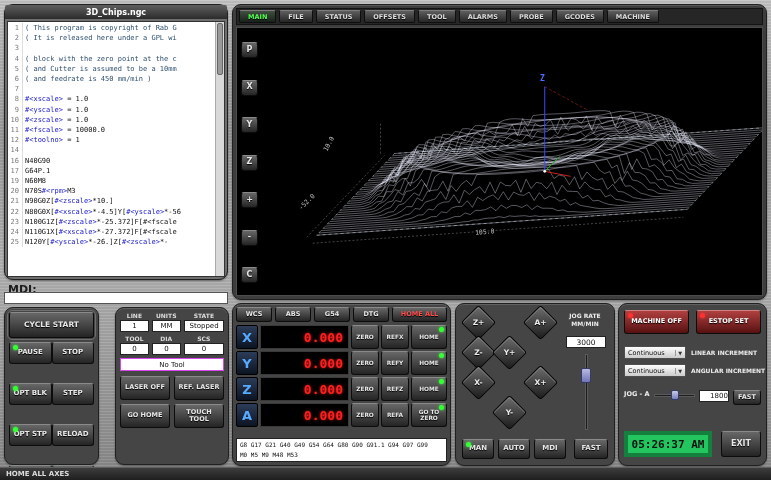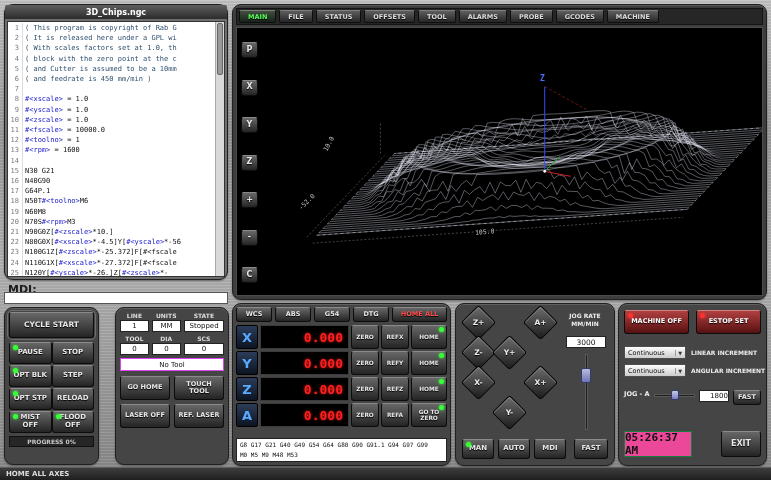--- a/index.html
+++ b/index.html
@@ -57,21 +57,21 @@
   .vbtn{width:17px;height:16px;font-size:8px;}
   .lab{position:absolute;z-index:1;color:#b9b9b9;font-family:"DejaVu Sans Mono",monospace;font-size:6.5px;}
   .lab.zax{color:#4d6dff;font-size:8px;font-weight:bold;left:303px;top:46px;}
   .lab.dt{left:84px;top:112px;transform:rotate(-62deg);}
   .lab.dl{left:60px;top:170px;transform:rotate(-44deg);}
   .lab.db{left:238px;top:200px;transform:rotate(-4deg);}
 
   
   .ops{left:4px;top:307px;width:95px;height:158px;padding:4px;}
   .cycle{height:26px;margin-bottom:4px;font-size:7.5px;outline:1px solid #6e6e6e;outline-offset:1px;}
-  .oprow{display:flex;margin-bottom:1px;}
+  .oprow{display:flex;margin-bottom:19px;}
   .oprow .btn{flex:1;height:22px;padding:0 2px;white-space:normal;}
   .progress{margin-top:3px;height:11px;background:#262626;border:1px solid #101010;color:#c8c8c8;
     font-size:6px;font-weight:bold;display:flex;align-items:center;justify-content:center;}
 
   
   .info{left:115px;top:307px;width:114px;height:158px;padding:4px;}
   .hdr3{display:flex;gap:3px;margin-bottom:1px;}
   .hdr3 span{flex:1;color:#ddd;font-size:6px;font-weight:bold;text-align:center;}
   .hdr3 span:last-child{flex:1.4;}
   .val3{display:flex;gap:3px;margin-bottom:3px;}
@@ -138,57 +138,54 @@
   .inclabel{color:#eee;font-size:6px;font-weight:bold;white-space:nowrap;}
   .jogarow{position:absolute;left:5px;right:5px;top:86px;display:flex;align-items:flex-start;gap:4px;}
   .jogalabel{color:#eee;font-size:6.5px;font-weight:bold;white-space:nowrap;}
   .hslider{flex:1;height:10px;position:relative;}
   .htrack{position:absolute;left:0;right:0;top:4px;height:3px;background:#1d1d1d;border:1px solid #5a5a5a;}
   .hthumb{position:absolute;left:42%;top:0;width:8px;height:10px;border-radius:2px;
     background:linear-gradient(#c6cae6,#7a7fc0);border:1px solid #343a6a;}
   .jogaval{width:30px;height:12px;flex:none;background:#fff;border:1px solid #222;color:#111;
     font-size:7px;display:flex;align-items:center;justify-content:center;padding-left:10px;}
   .fast2{width:28px;height:15px;flex:none;font-size:6.5px;}
-  .clock{position:absolute;left:5px;bottom:8px;width:68px;height:26px;background:#ec4899;border:1px solid #15803d;
+  .clock{position:absolute;left:5px;bottom:8px;width:88px;height:26px;background:#22c55e;border:4px solid #15803d;
     color:#111;font-family:"DejaVu Sans Mono",monospace;font-size:11px;font-weight:bold;
     display:flex;align-items:center;justify-content:center;}
   .exitbtn{position:absolute;right:5px;bottom:8px;width:40px;height:26px;font-size:8px;}
 
   
   .statusbar{position:absolute;left:0;right:0;bottom:0;height:13px;z-index:3;
     background:linear-gradient(#3d3d3d,#1f1f1f);border-top:1px solid #5f5f5f;color:#ddd;
     font-size:7px;font-weight:bold;display:flex;align-items:center;padding-left:6px;}
 </style>
 </head>
 <body>
 
 <div id="app">
 
   <section class="panel editor">
     <div class="editor-title">3D_Chips.ngc</div>
     <div class="editor-body">
       <div id="gcode-lines">
           <div class="gline"><span class="gnum">1</span><span class="gcode"><span class="c-comment">( This program is copyright of Rab G</span></span></div>
           <div class="gline"><span class="gnum">2</span><span class="gcode"><span class="c-comment">( It is released here under a GPL wi</span></span></div>
-          <div class="gline"><span class="gnum">3</span><span class="gcode"><span class="c-comment">( With scales factors set at 1.0, th</span></span></div>
+          <div class="gline"><span class="gnum">3</span></div>
           <div class="gline"><span class="gnum">4</span><span class="gcode"><span class="c-comment">( block with the zero point at the c</span></span></div>
           <div class="gline"><span class="gnum">5</span><span class="gcode"><span class="c-comment">( and Cutter is assumed to be a 10mm</span></span></div>
           <div class="gline"><span class="gnum">6</span><span class="gcode"><span class="c-comment">( and feedrate is 450 mm/min )</span></span></div>
           <div class="gline"><span class="gnum">7</span><span class="gcode"></span></div>
           <div class="gline"><span class="gnum">8</span><span class="gcode"><span class="c-var">#&lt;xscale&gt;</span> = 1.0</span></div>
           <div class="gline"><span class="gnum">9</span><span class="gcode"><span class="c-var">#&lt;yscale&gt;</span> = 1.0</span></div>
           <div class="gline"><span class="gnum">10</span><span class="gcode"><span class="c-var">#&lt;zscale&gt;</span> = 1.0</span></div>
           <div class="gline"><span class="gnum">11</span><span class="gcode"><span class="c-var">#&lt;fscale&gt;</span> = 10000.0</span></div>
           <div class="gline"><span class="gnum">12</span><span class="gcode"><span class="c-var">#&lt;toolno&gt;</span> = 1</span></div>
-          <div class="gline"><span class="gnum">13</span><span class="gcode"><span class="c-var">#&lt;rpm&gt;</span> = 1600</span></div>
           <div class="gline"><span class="gnum">14</span><span class="gcode"></span></div>
-          <div class="gline"><span class="gnum">15</span><span class="gcode">N30 G21</span></div>
           <div class="gline"><span class="gnum">16</span><span class="gcode">N40G90</span></div>
           <div class="gline"><span class="gnum">17</span><span class="gcode">G64P.1</span></div>
-          <div class="gline"><span class="gnum">18</span><span class="gcode">N50T<span class="c-var">#&lt;toolno&gt;</span>M6</span></div>
           <div class="gline"><span class="gnum">19</span><span class="gcode">N60M8</span></div>
           <div class="gline"><span class="gnum">20</span><span class="gcode">N70S<span class="c-var">#&lt;rpm&gt;</span>M3</span></div>
           <div class="gline"><span class="gnum">21</span><span class="gcode">N90G0Z[<span class="c-var">#&lt;zscale&gt;</span>*10.]</span></div>
           <div class="gline"><span class="gnum">22</span><span class="gcode">N80G0X[<span class="c-var">#&lt;xscale&gt;</span>*-4.5]Y[<span class="c-var">#&lt;yscale&gt;</span>*-56</span></div>
           <div class="gline"><span class="gnum">23</span><span class="gcode">N100G1Z[<span class="c-var">#&lt;zscale&gt;</span>*-25.372]F[#&lt;fscale</span></div>
           <div class="gline"><span class="gnum">24</span><span class="gcode">N110G1X[<span class="c-var">#&lt;xscale&gt;</span>*-27.372]F[#&lt;fscale</span></div>
           <div class="gline"><span class="gnum">25</span><span class="gcode">N120Y[<span class="c-var">#&lt;yscale&gt;</span>*-26.]Z[<span class="c-var">#&lt;zscale&gt;</span>*-</span></div>
         </div>
       <div class="scrollbar">
         <div class="thumb"></div>
@@ -336,32 +333,32 @@
       <span>SCS</span>
     </div>
     <div class="val3">
       <div class="vbox">0</div>
       <div class="vbox">0</div>
       <div class="vbox">0</div>
     </div>
     <div class="notool">No Tool</div>
     <div class="ibrow">
       <div class="btn">
+          <span>LASER OFF</span>
+        </div>
+      <div class="btn">
+          <span>REF. LASER</span>
+        </div>
+    </div>
+    <div class="ibrow">
+      <div class="btn">
           <span>GO HOME</span>
         </div>
       <div class="btn">
           <span>TOUCH TOOL</span>
-        </div>
-    </div>
-    <div class="ibrow">
-      <div class="btn">
-          <span>LASER OFF</span>
-        </div>
-      <div class="btn">
-          <span>REF. LASER</span>
         </div>
     </div>
   </section>
 
   <section class="panel dro">
     <div class="drohdr">
       <div class="btn">WCS</div>
       <div class="btn">ABS</div>
       <div class="btn">G54</div>
       <div class="btn">DTG</div>

